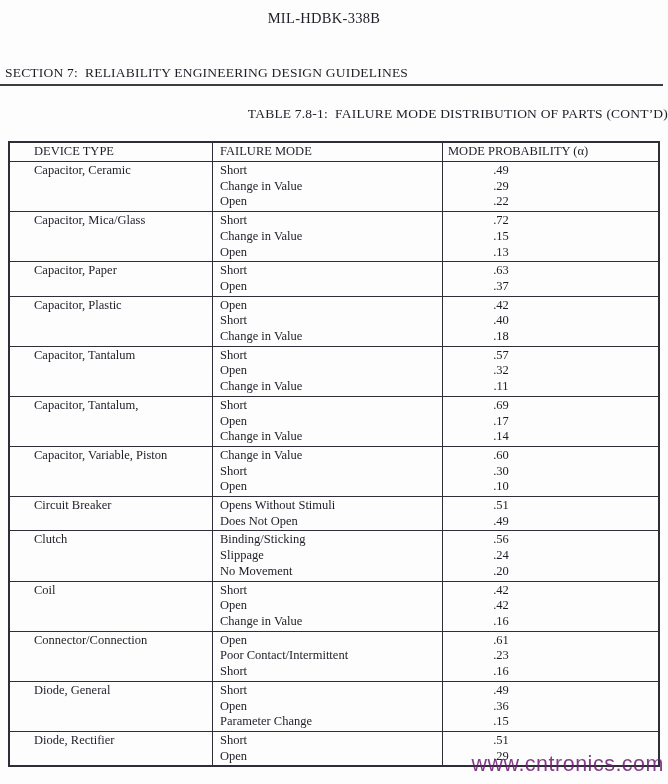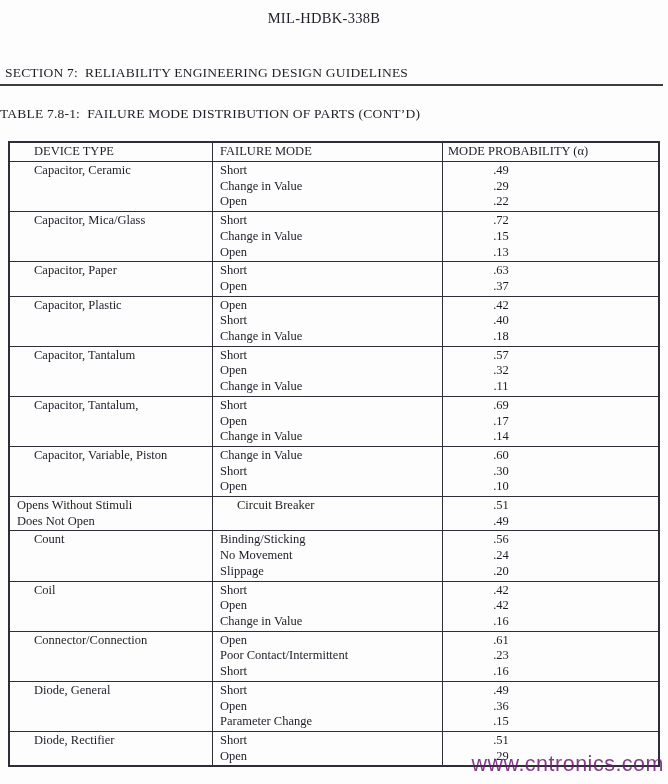--- a/index.html
+++ b/index.html
@@ -19,21 +19,21 @@
   .section-heading {
     position:absolute; top:65px; left:5px;
     font-size:13.5px; letter-spacing:0.2px; white-space:pre;
   }
   .section-rule {
     position:absolute; top:84px; left:0; width:663px; height:2px;
     background:#3c3c46;
   }
   .table-title {
     position:absolute; top:106px; left:0; width:668px;
-    text-align:left; font-size:13.5px; letter-spacing:0.2px; white-space:pre;
+    text-align:right; font-size:13.5px; letter-spacing:0.2px; white-space:pre;
   }
   .parts-table {
     position:absolute; top:141px; left:8px; width:648px;
     border:2px solid #2e2e38;
     font-size:12.5px;
   }
   .t-row {
     display:grid;
     grid-template-columns:203px 230px 1fr;
     border-top:1px solid #2e2e38;
@@ -169,40 +169,40 @@
             <div>Short</div>
             <div>Open</div>
           </div>
           <div class="t-cell">
             <div class="prob-val">.60</div>
             <div class="prob-val">.30</div>
             <div class="prob-val">.10</div>
           </div>
         </div>
         <div class="t-row">
+          <div class="t-cell c1">
+            <div>Circuit Breaker</div>
+          </div>
           <div class="t-cell c2 mode-col">
             <div>Opens Without Stimuli</div>
             <div>Does Not Open</div>
           </div>
-          <div class="t-cell c1">
-            <div>Circuit Breaker</div>
-          </div>
           <div class="t-cell">
             <div class="prob-val">.51</div>
             <div class="prob-val">.49</div>
           </div>
         </div>
         <div class="t-row">
           <div class="t-cell c1">
-            <div>Count</div>
+            <div>Clutch</div>
           </div>
           <div class="t-cell c2 mode-col">
             <div>Binding/Sticking</div>
+            <div>Slippage</div>
             <div>No Movement</div>
-            <div>Slippage</div>
           </div>
           <div class="t-cell">
             <div class="prob-val">.56</div>
             <div class="prob-val">.24</div>
             <div class="prob-val">.20</div>
           </div>
         </div>
         <div class="t-row">
           <div class="t-cell c1">
             <div>Coil</div>

